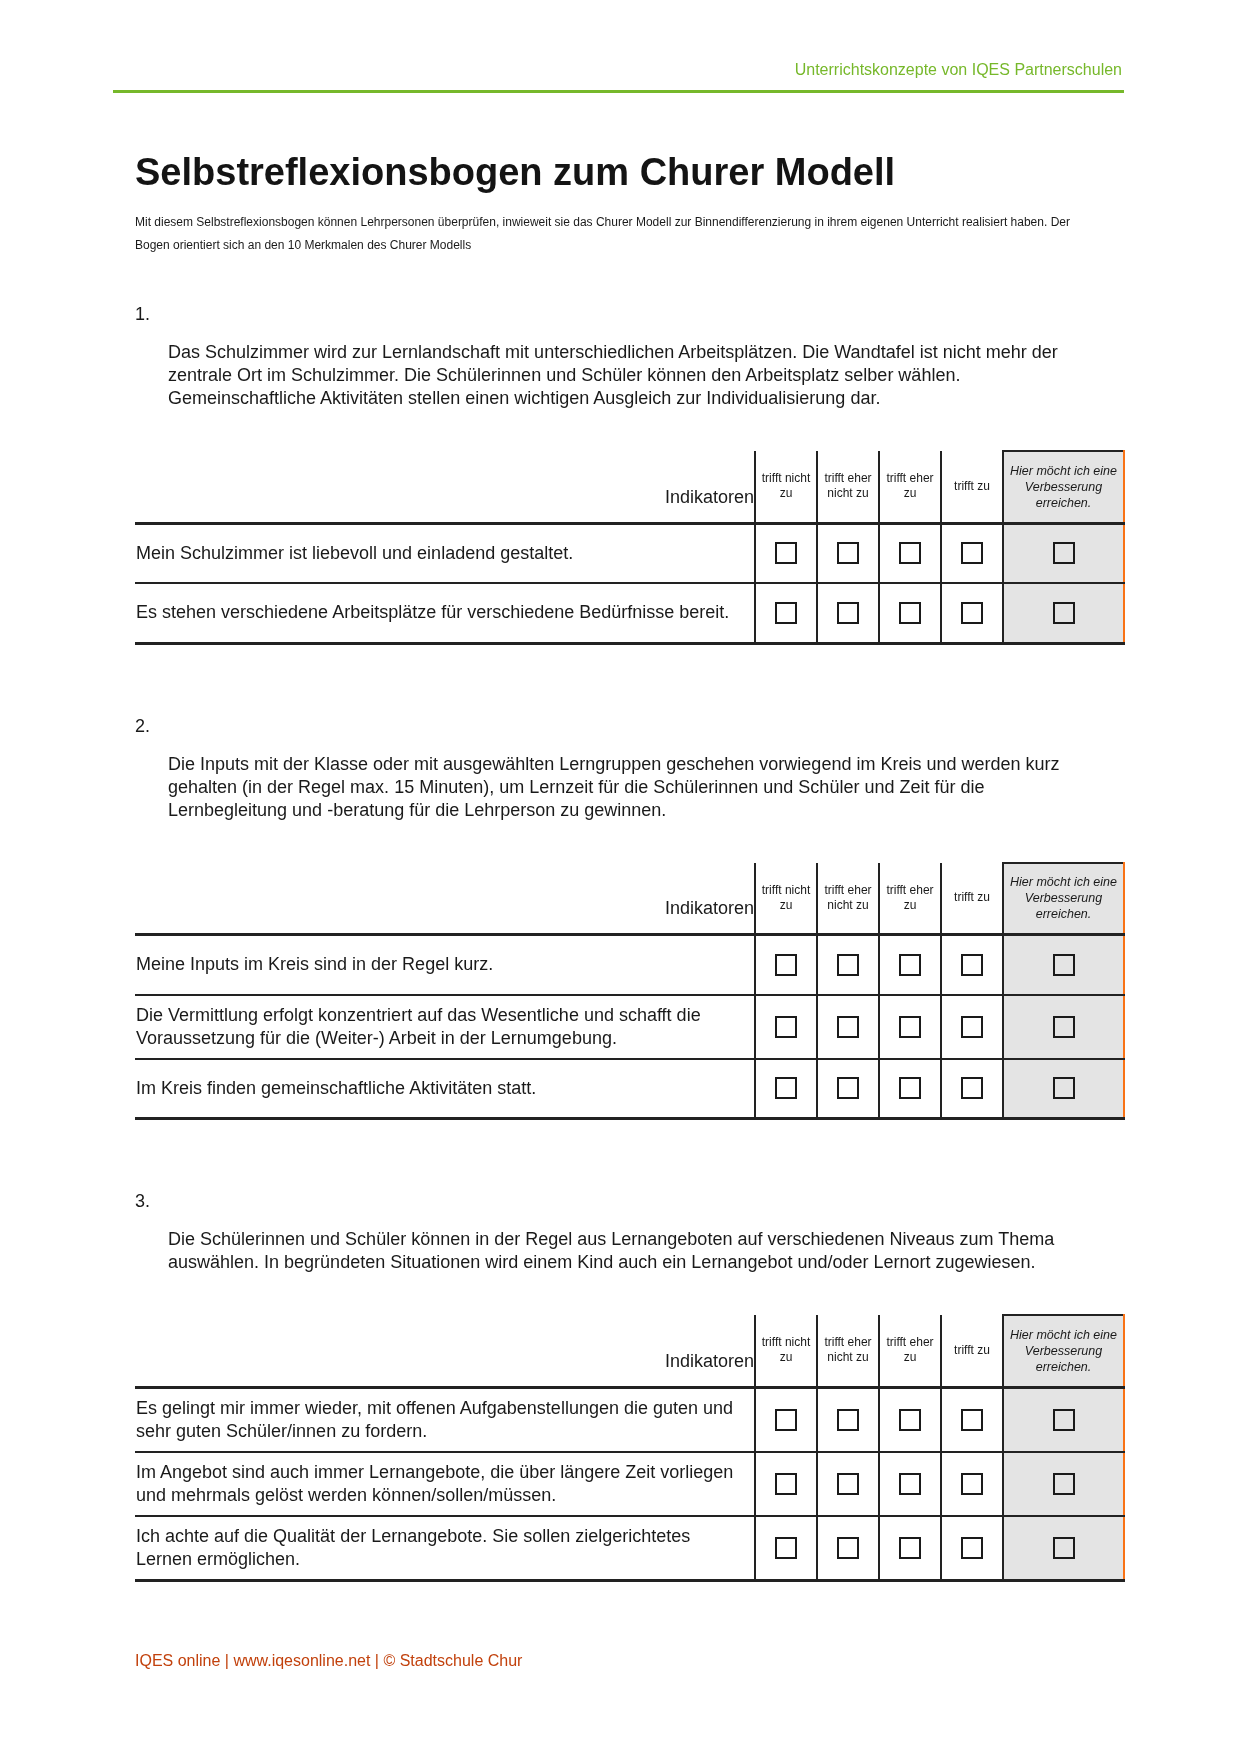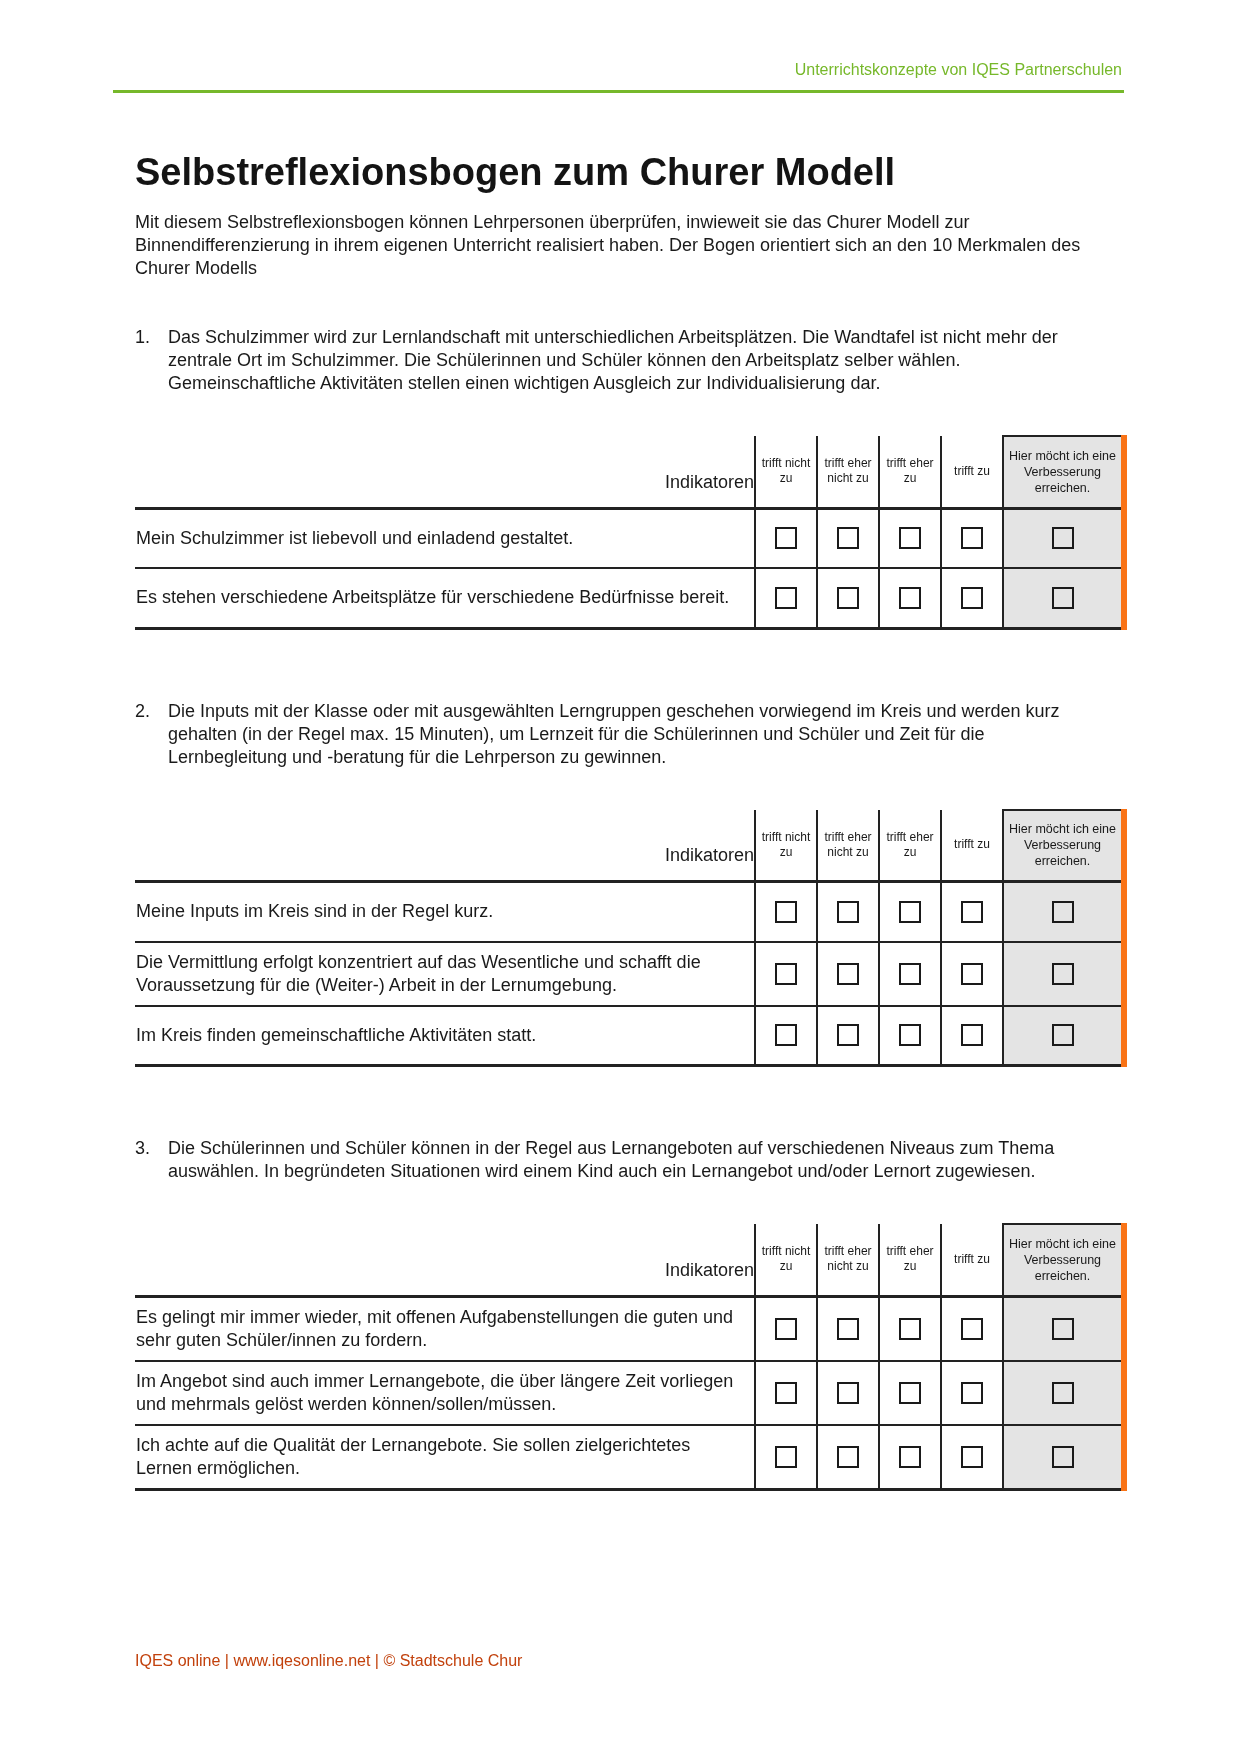--- a/index.html
+++ b/index.html
@@ -12,42 +12,42 @@
   .page { padding:58px 116px 0 135px; }
 
   .brand {
     text-align:right; color:#76b82a; font-size:16px; line-height:24px;
     padding-bottom:8px; padding-right:2px;
   }
   .brand-rule { border-bottom:3px solid #76b82a; margin-left:-22px; }
 
   h1.title { font-size:38px; font-weight:700; margin-top:58px; color:#141414; }
 
-  .intro { font-size:18px; line-height:23px; margin-top:17px; max-width:960px; }
+  .intro { font-size:12px; line-height:23px; margin-top:17px; max-width:960px; }
 
   .q-section { margin-top:70px; }
   .q-section.first { margin-top:46px; }
   .q-head { display:flex; font-size:18px; line-height:23px; }
   .q-num { flex:0 0 33px; }
-  .q-desc { flex:1; max-width:930px; }
+  .q-desc { flex:1; max-width:930px;margin-top:38px; }
 
   table.q-table { border-collapse:collapse; table-layout:fixed; width:989px; margin-top:40px; }
   .col-ind { width:620px; }
   .col-rate { width:62px; }
   .col-imp { width:121px; }
 
   thead th { height:72px; border-bottom:3px solid #222222; font-weight:400; vertical-align:middle; }
   th.ind { text-align:right; font-size:18px; vertical-align:bottom; padding:0 0 14px 1px; }
   th.rate { font-size:12px; line-height:15px; text-align:center; padding:0 1px; }
   th.imp {
     font-size:12.5px; line-height:16px; text-align:center; padding:0 4px;
     background:#e4e4e4; border-top:2px solid #222222;
   }
   th.rate, td.rate { border-left:2px solid #222222; }
-  th.imp, td.imp { border-left:2px solid #222222; border-right:6px solid #f97316; }
+  th.imp, td.imp { border-left:2px solid #222222; border-right:2px solid #f97316;font-style:italic; }
 
   tbody td { border-bottom:2px solid #222222; height:60px; vertical-align:middle; }
   tbody tr:last-child td { border-bottom:3px solid #222222; }
   td.ind { font-size:18px; line-height:23px; padding:8px 12px 8px 1px; }
   td.rate, td.imp { text-align:center; }
   td.imp { background:#e4e4e4; }
 
   .cb {
     display:inline-block; width:22px; height:22px;
     border:2px solid #1a1a1a; background:transparent; vertical-align:middle;

